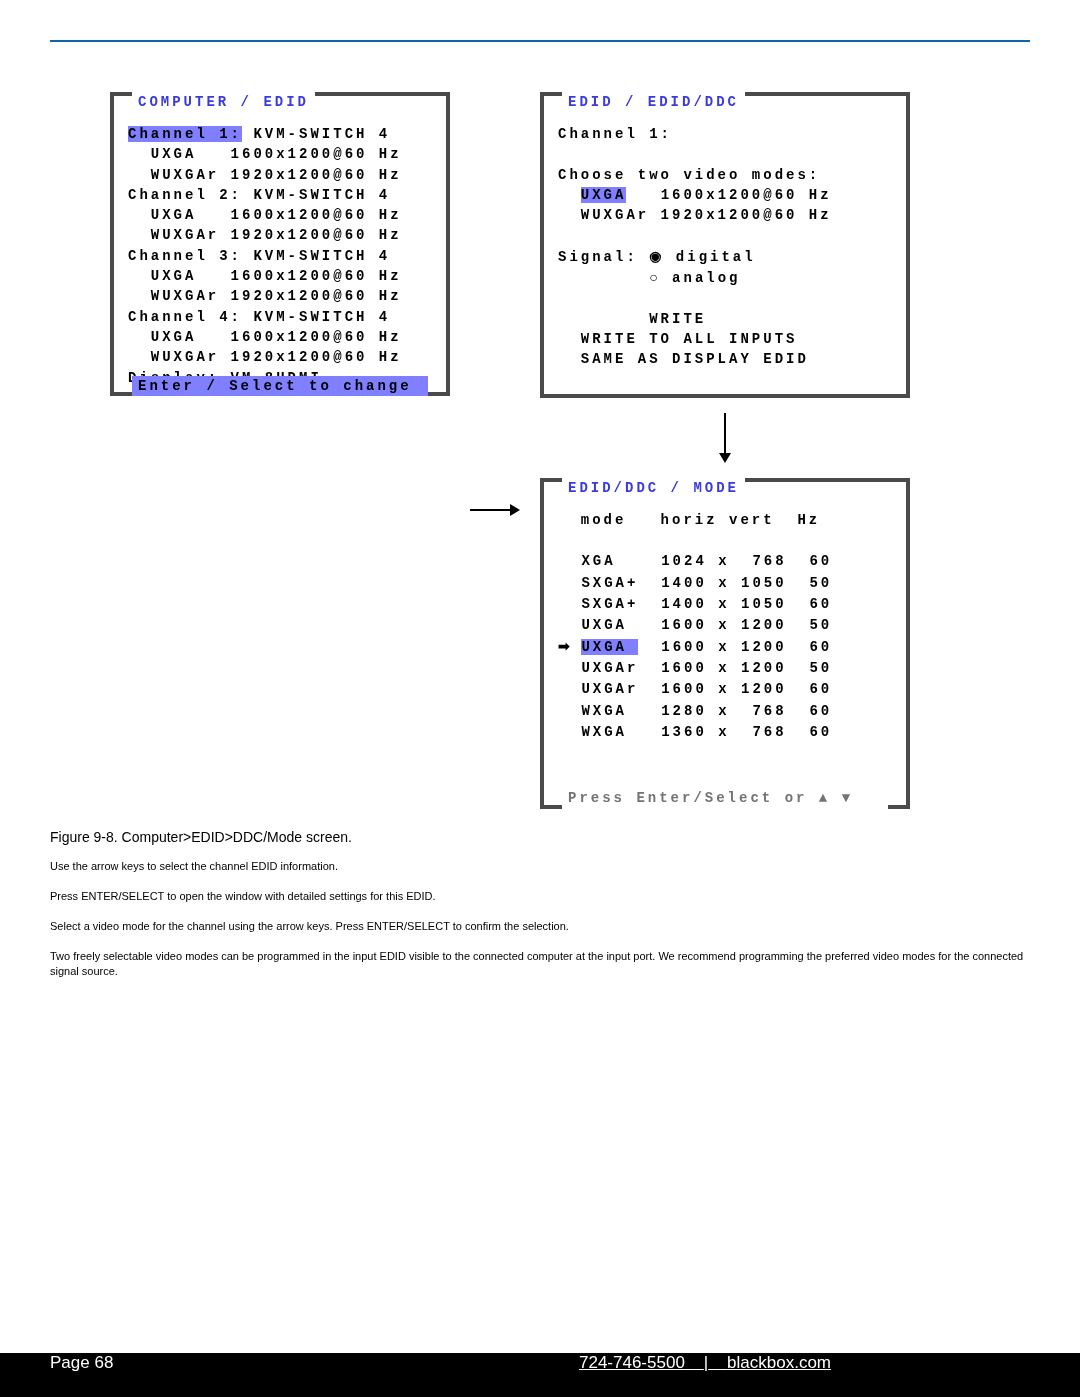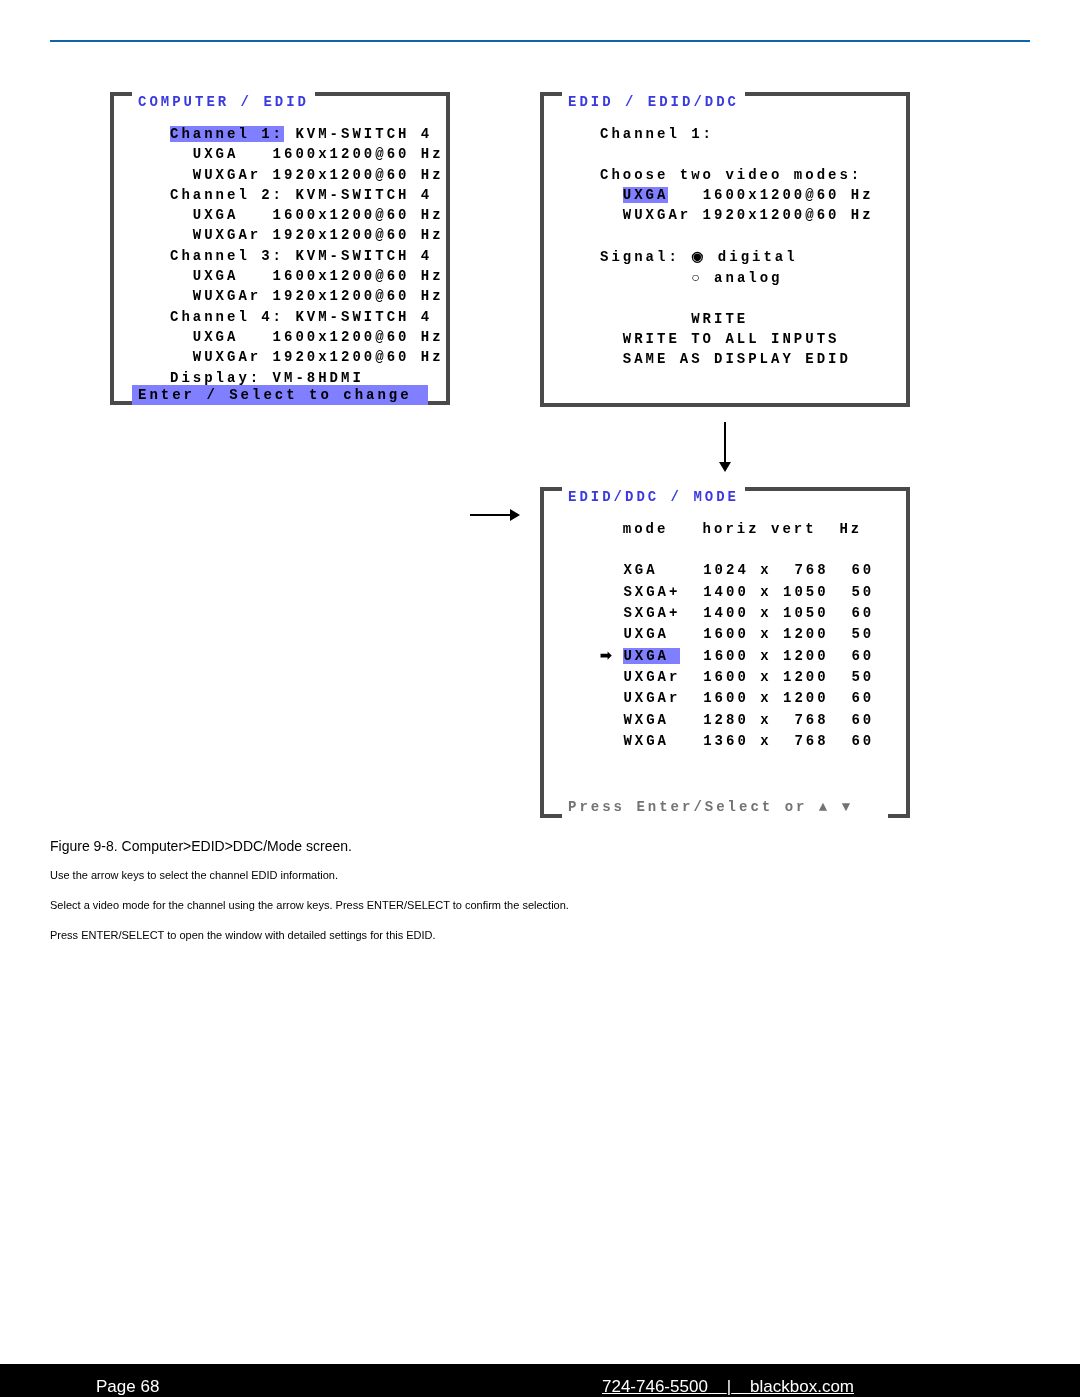--- a/index.html
+++ b/index.html
@@ -35,21 +35,21 @@
   }
   .right-col {
     display: flex;
     flex-direction: column;
     align-items: center;
   }
   .osd-panel {
     border: 4px solid #4a4a4a;
     position: relative;
     background: #ffffff;
-    padding: 28px 14px 13px 14px;
+    padding: 28px 14px 4px 14px;
     font-family: "Courier New", monospace;
     font-weight: bold;
     font-size: 14px;
     letter-spacing: 3px;
     line-height: 1.45;
     box-sizing: border-box;
   }
   .osd-panel.small   { width: 340px; }
   .osd-panel.med     { width: 370px; }
   .panel-title {
@@ -65,21 +65,20 @@
     bottom: -4px;
     left: 18px;
     right: 18px;
     background: #ffffff;
     padding: 0 6px;
     color: #3a3adf;
     white-space: nowrap;
   }
   .osd-content {
     white-space: pre;
-    margin-left: 42px;
   }
   .sel {
     background: #7f7fff;
     color: #000;
   }
   .blue { color: #737373; }
   .arrow-right {
     align-self: center;
     margin-top: 120px;
   }
@@ -102,25 +101,24 @@
   .body-para {
     font-size: 11px;
     line-height: 1.45;
     margin: 0 0 14px 0;
   }
   .footer-bar {
     position: absolute;
     left: 0; right: 0; bottom: 0;
     background: #000;
     color: #fff;
-    height: 33px;
+    height: 44px;
     display: flex;
-    align-items: flex-end;
+    align-items: flex-start;
     font-size: 17px;
-    padding-left: 46px;
   }
   .footer-left {
     padding-left: 50px;
     flex: 0 0 280px;
   }
   .footer-center {
     flex: 1;
     text-align: center;
     text-decoration: underline;
   }
@@ -166,22 +164,23 @@
         <span class="panel-footer blue">
           <span>Press Enter/Select or  ▲ ▼</span>
         </span>
       </div>
     </div>
   </div>
 
   <div class="caption">Figure 9-8. Computer&gt;EDID&gt;DDC/Mode screen.</div>
 
   <p class="body-para">Use the arrow keys to select the channel EDID information.</p>
+  <p class="body-para">Press ENTER/SELECT to open the window with detailed settings for this EDID.</p>
   <p class="body-para">Select a video mode for the channel using the arrow keys. Press ENTER/SELECT to confirm the selection.</p>
-  <p class="body-para">Press ENTER/SELECT to open the window with detailed settings for this EDID.</p>
+  <p class="body-para">Two freely selectable video modes can be programmed in the input EDID visible to the connected computer at the input port. We recommend programming the preferred video modes for the connected signal source.</p>
 
   <div class="footer-bar">
     <div class="footer-left">Page 68</div>
     <div class="footer-center">
       <span>724-746-5500</span>
       &nbsp;&nbsp;&nbsp;<span>|</span>&nbsp;&nbsp;&nbsp;
       <span>blackbox.com</span>
     </div>
   </div>
 </div>

